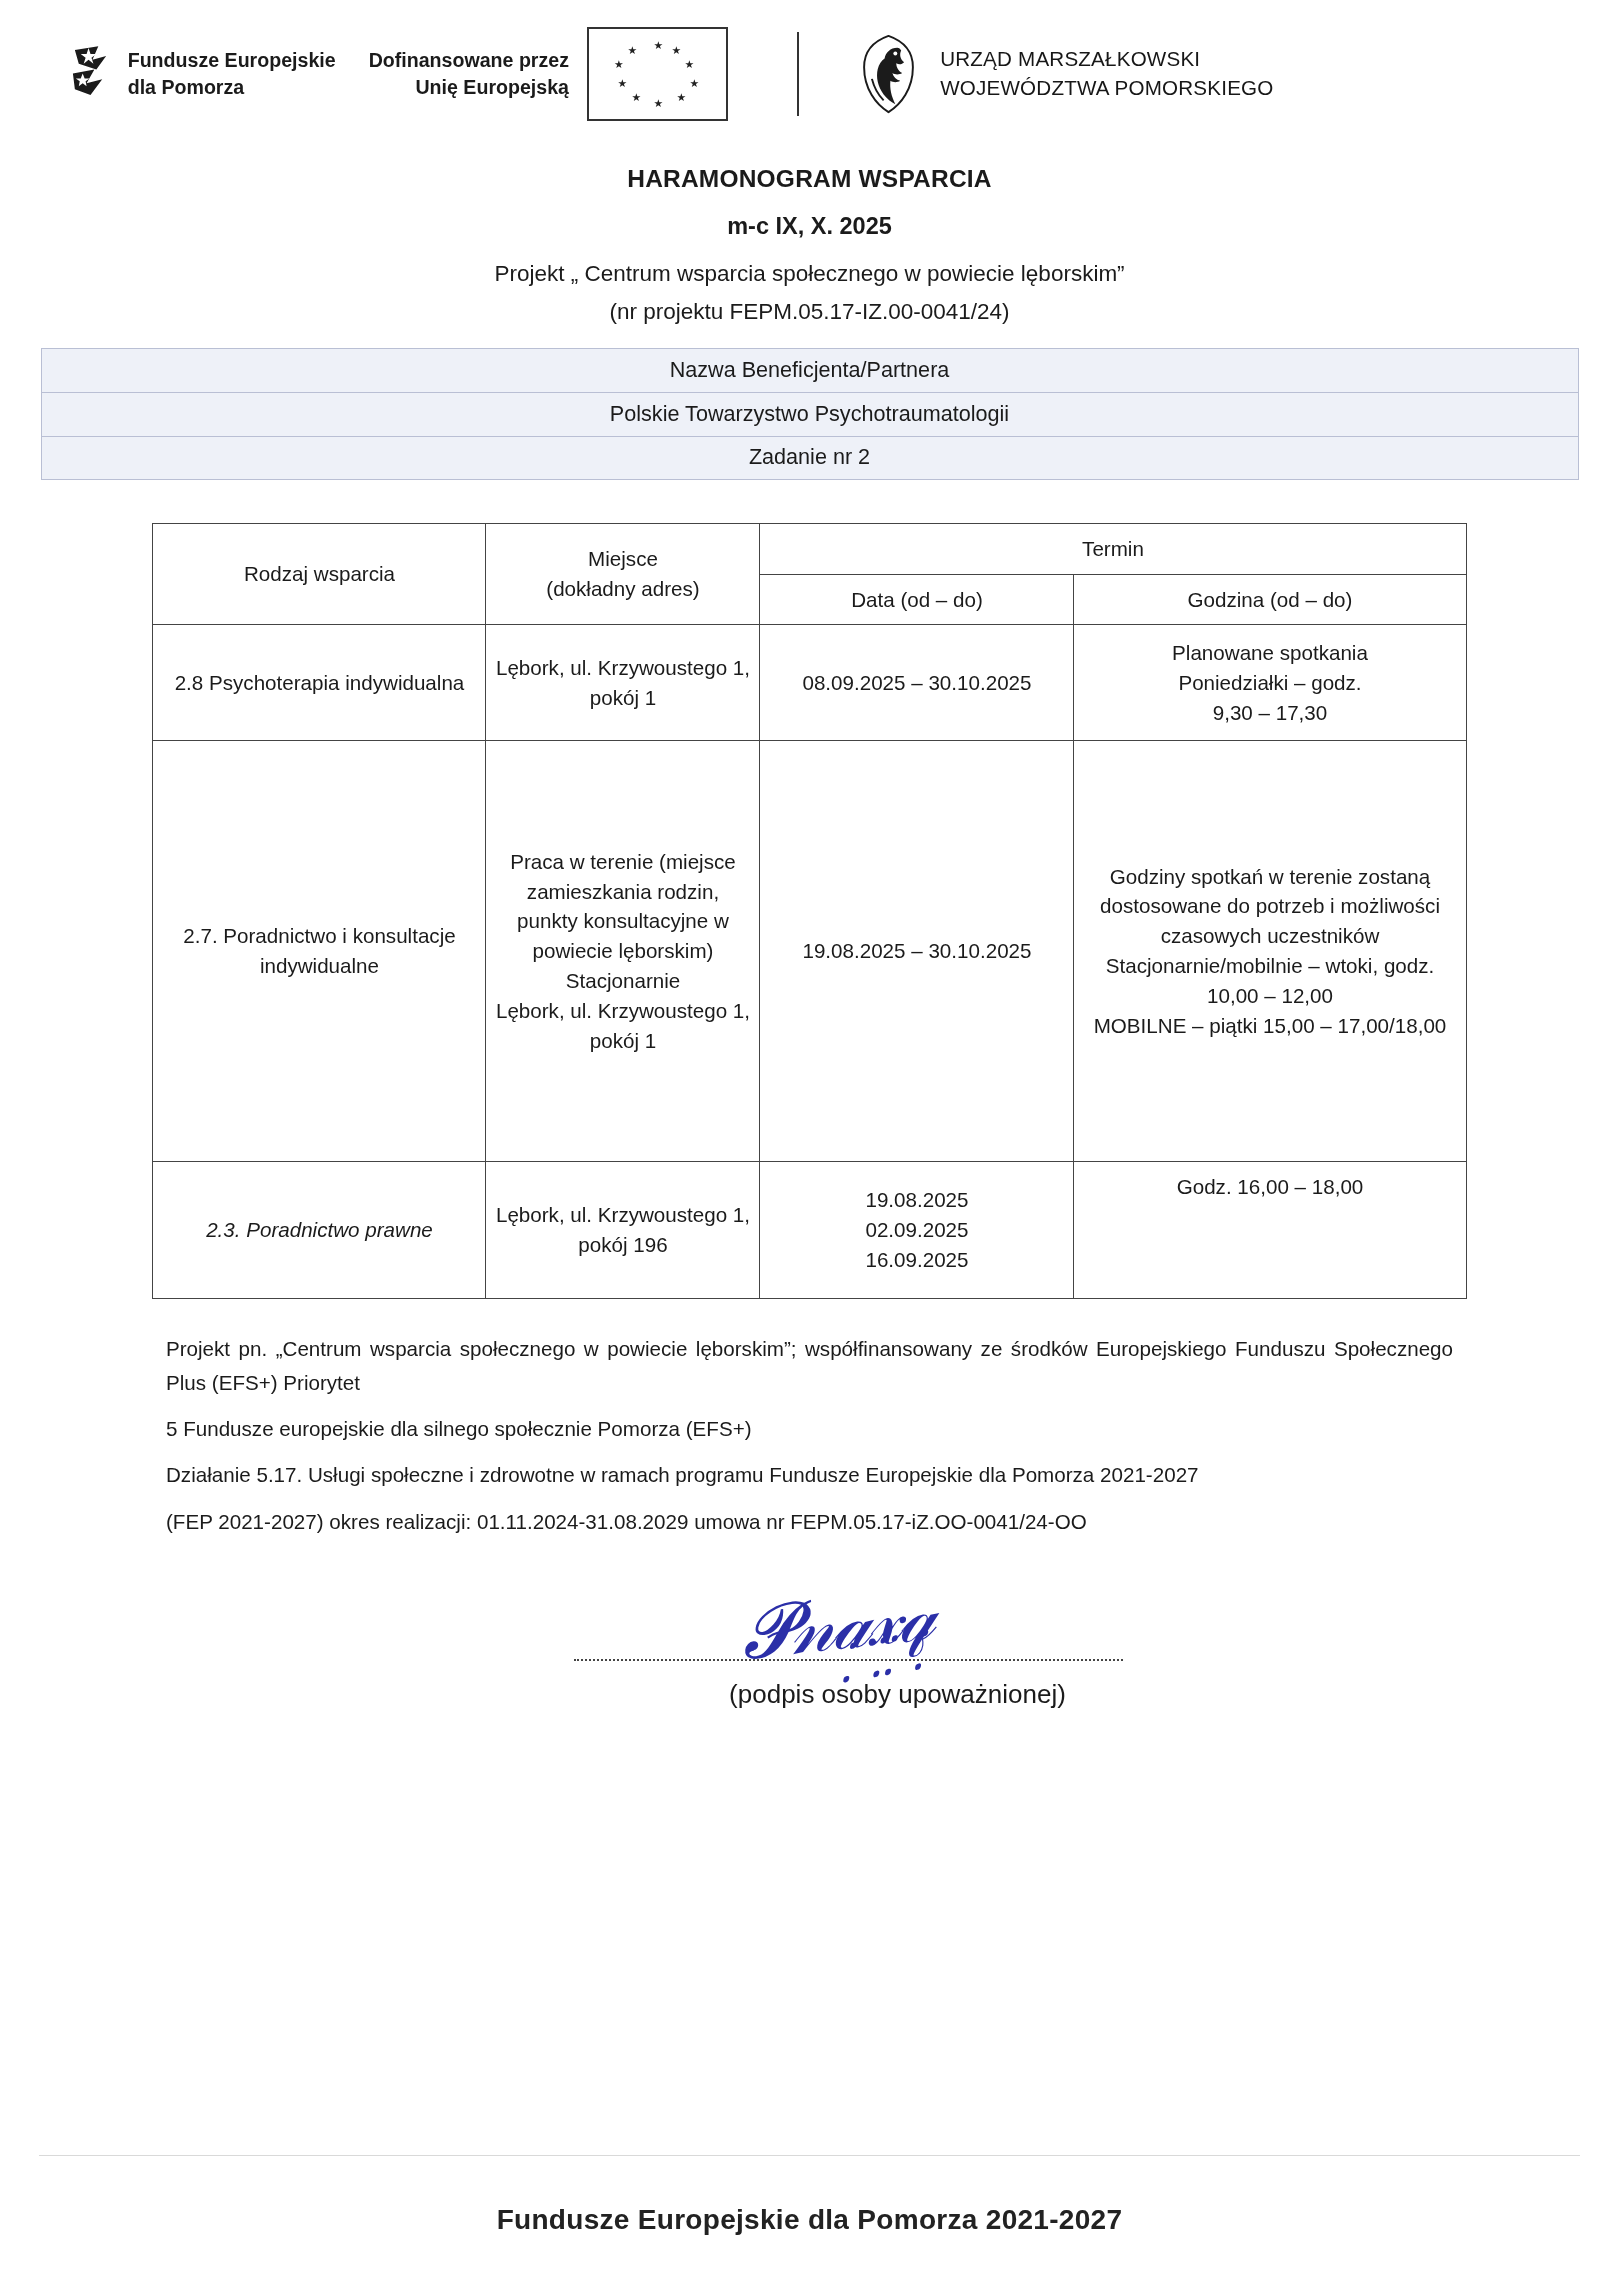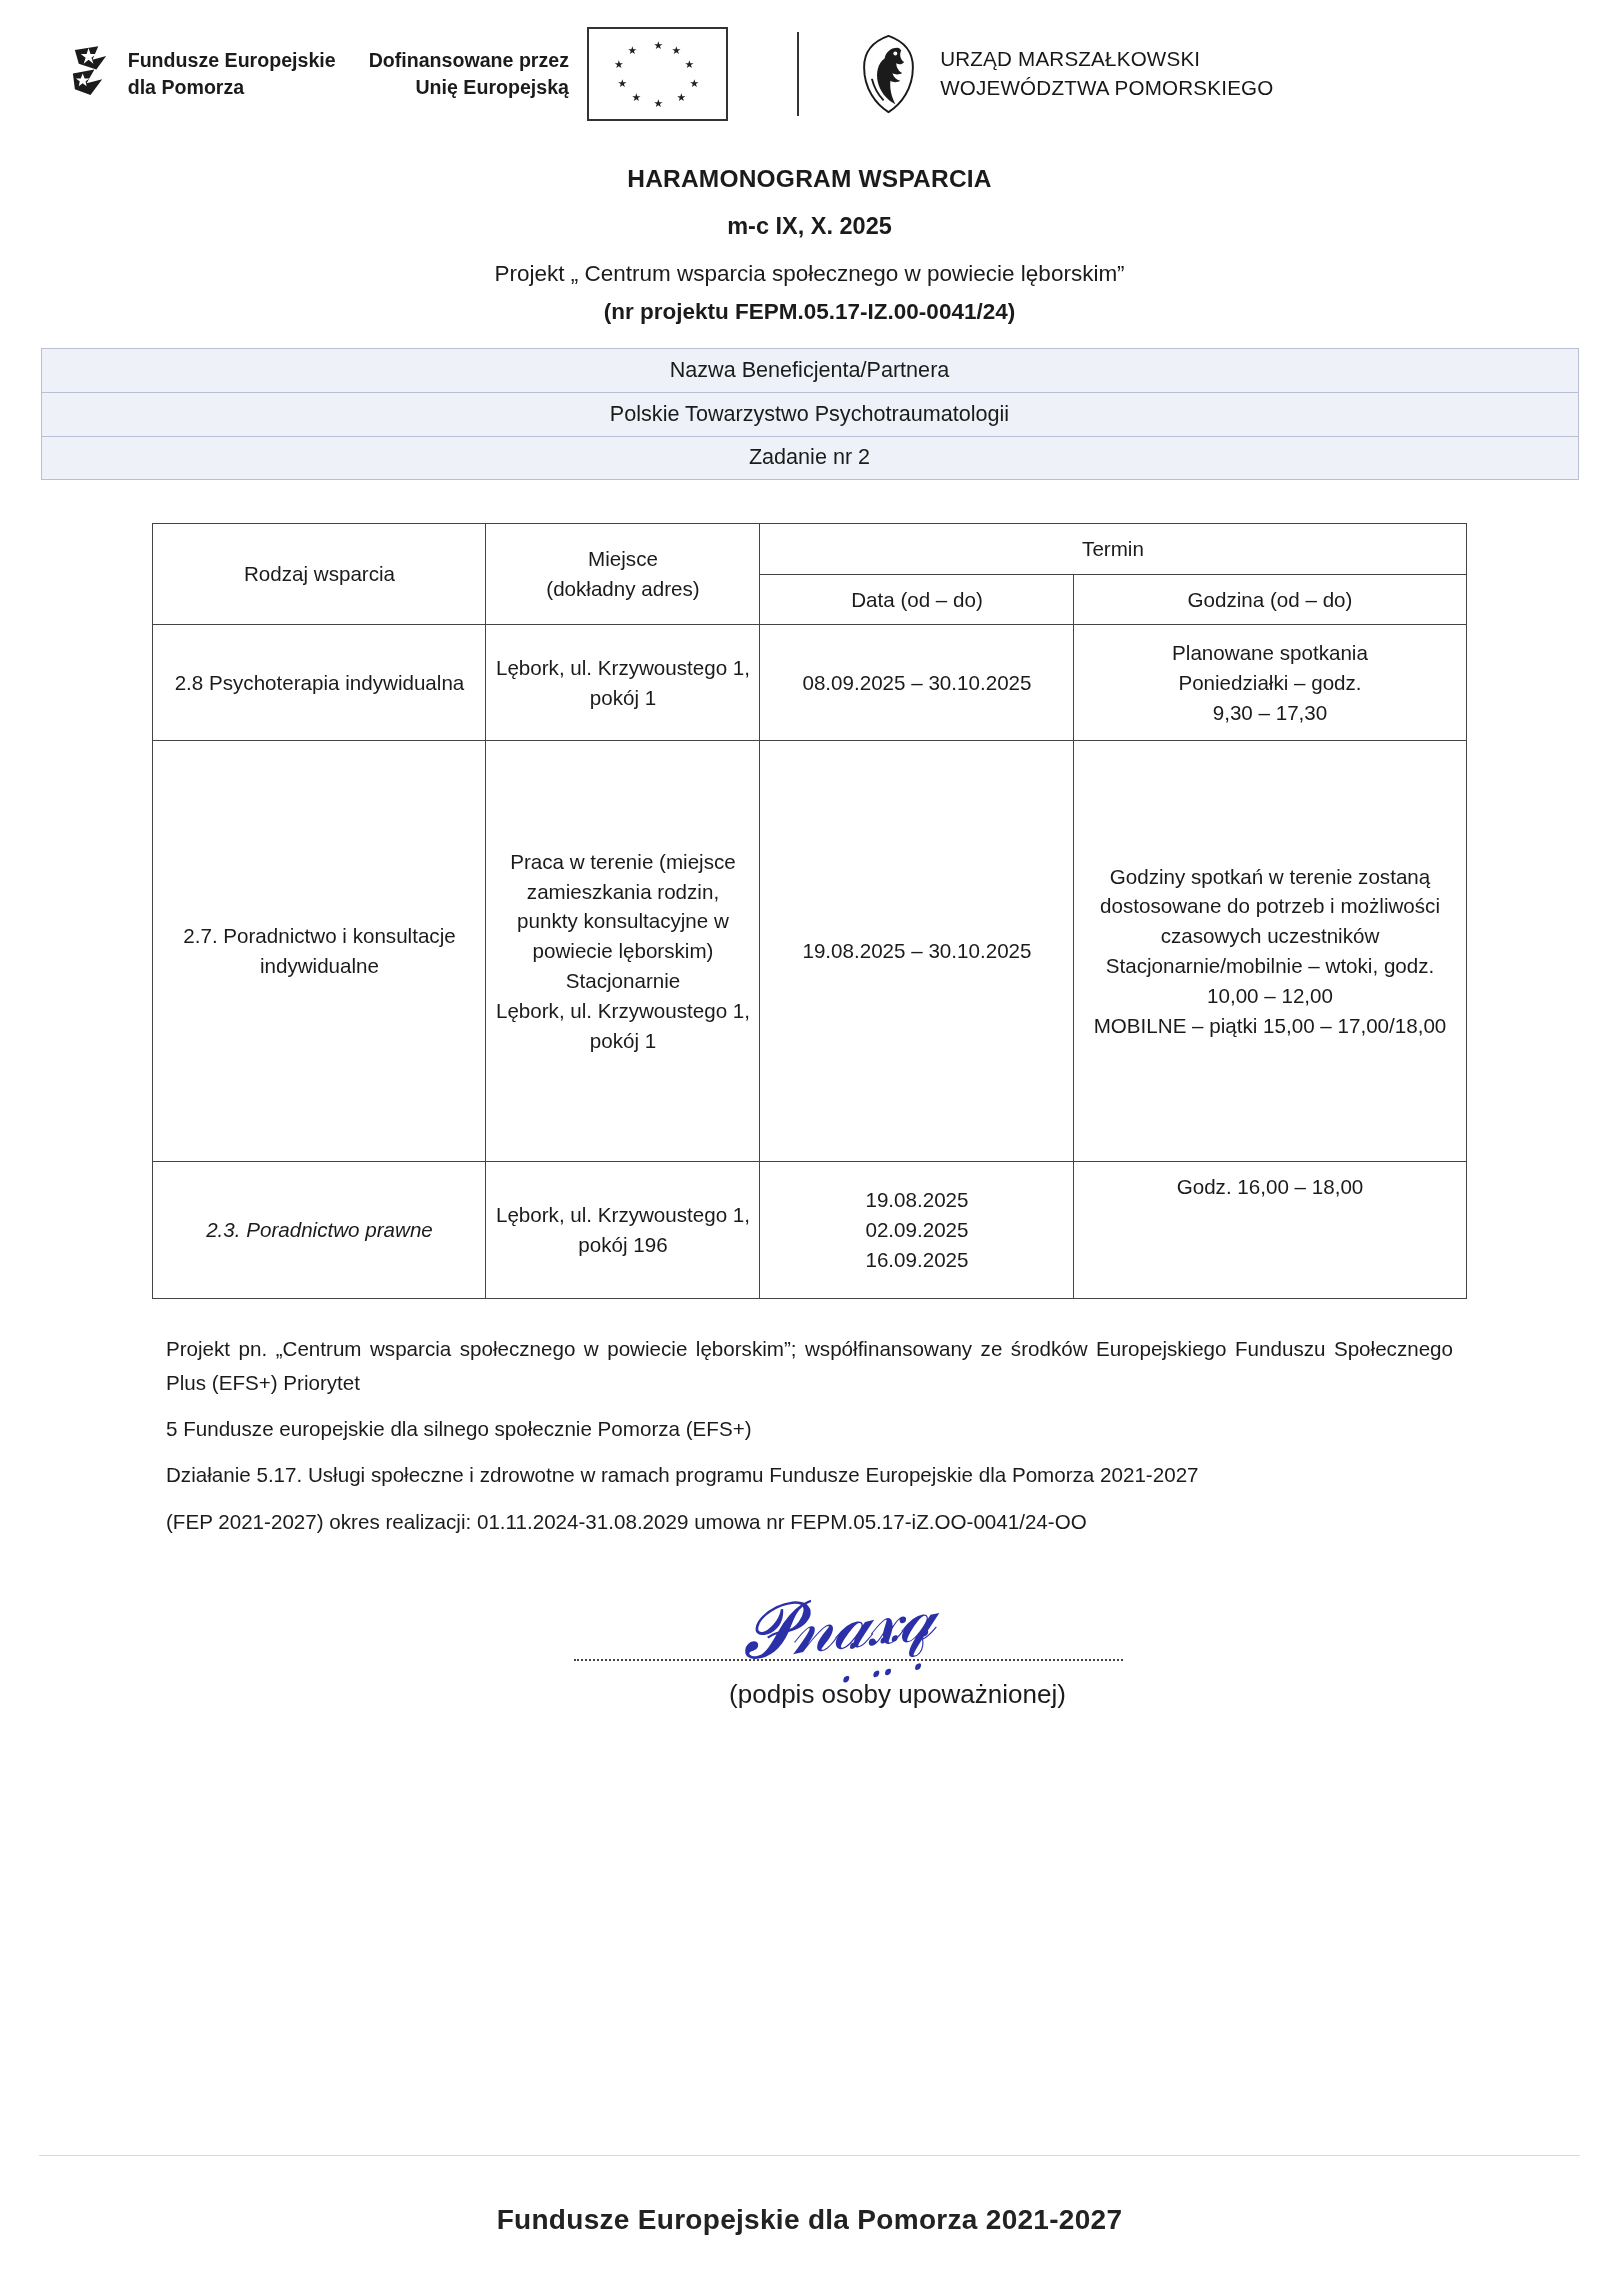--- a/index.html
+++ b/index.html
@@ -117,21 +117,21 @@
     margin-top: 19.6px;
   }
   .title-proj {
     font-size: 22.5px;
     margin-top: 21.6px;
     font-weight: 400;
   }
   .title-nr {
     font-size: 22.5px;
     margin-top: 11.8px;
-    font-weight: 700;
+    font-weight: 400;
   }
 
   
   table {
     border-collapse: collapse;
   }
   .ben-table {
     width: 1538px;
     margin: 23.5px auto 0 auto;
     table-layout: fixed;

